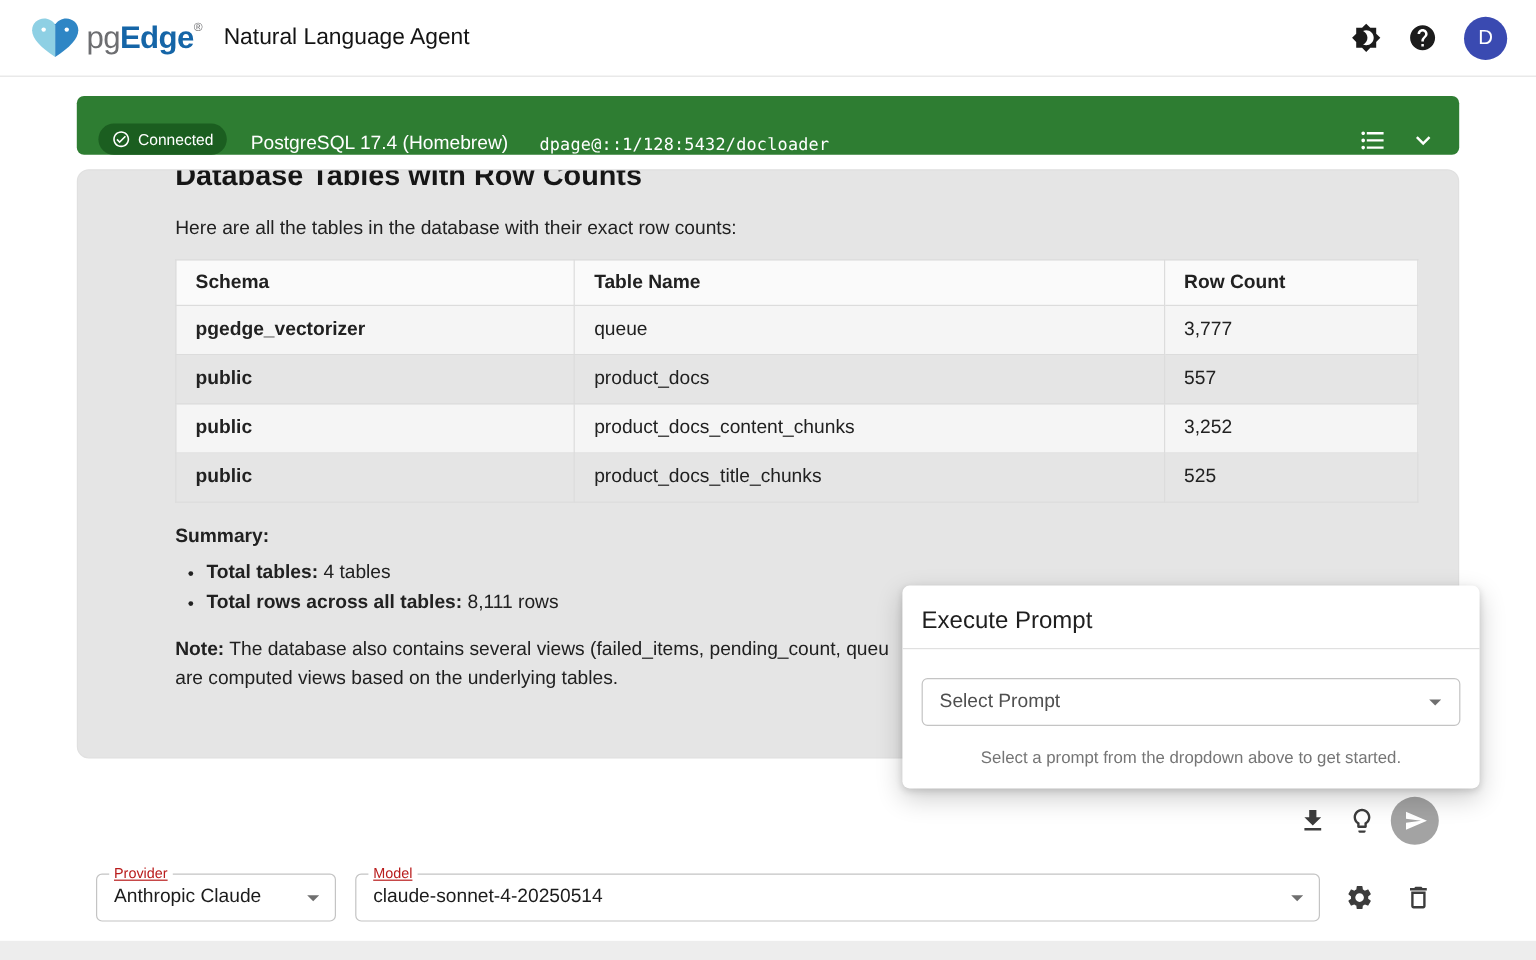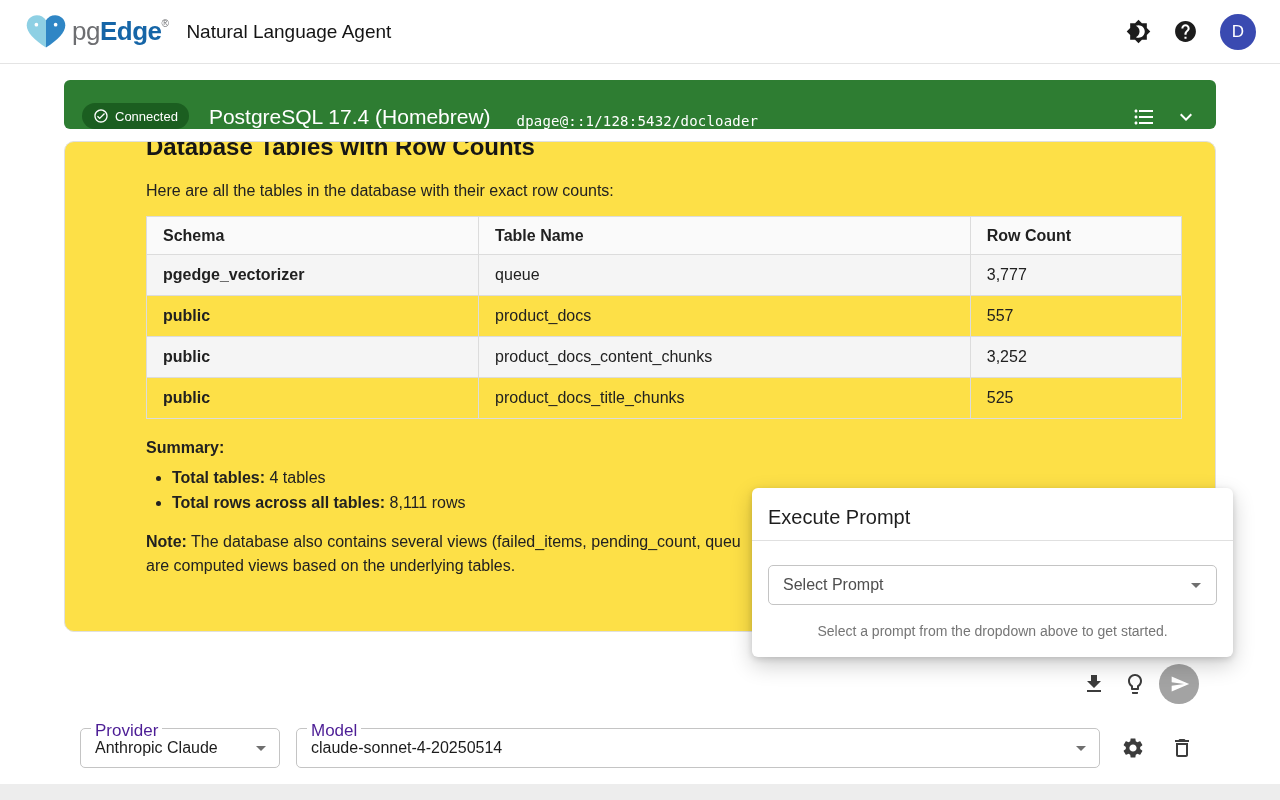--- a/index.html
+++ b/index.html
@@ -21,27 +21,27 @@
   .hdr-icon { width:25px; height:25px; color:#1c1c1c; cursor:pointer; }
   .avatar { width:36px; height:36px; border-radius:50%; background:#3a4ab1; color:#fff;
             display:flex; align-items:center; justify-content:center; font-size:17px; font-weight:500; }
 
   
   .conn-bar { position:absolute; left:64px; top:80px; width:1152px; height:49px; background:#2e7d32;
               border-radius:6px; display:flex; align-items:flex-end; padding:0 18px; color:#fff; }
   .conn-chip { display:flex; align-items:center; gap:6px; background:#1b5e20; border-radius:14px;
                height:26px; padding:0 11px; font-size:13px; }
   .chip-icon { width:16px; height:16px; color:#fff; }
-  .conn-server { margin-left:20px; font-size:21px; }
+  .conn-server { margin-left:20px; font-size:16px; }
   .conn-dsn { margin-left:26px; font-size:14px; font-family:"DejaVu Sans Mono", monospace; letter-spacing:0.2px; }
   .conn-right { margin-left:auto; display:flex; align-items:center; gap:18px; }
   .conn-icon { width:24px; height:24px; color:#fff; cursor:pointer; }
 
   
-  .card { position:absolute; left:64px; top:141px; width:1152px; height:491px; background:#fde047;
+  .card { position:absolute; left:64px; top:141px; width:1152px; height:491px; background:#e5e5e5;
           border:1px solid #e0e0e0; border-radius:10px; overflow:hidden; padding:0 33px 0 81px; }
   .msg-heading { font-size:24px; font-weight:700; margin-top:-9px; color:#161616; }
   .msg-intro { margin-top:21px; font-size:16px; }
   table.db-table { border-collapse:collapse; width:100%; margin-top:16px; font-size:16px; }
   .db-table th, .db-table td { border:1px solid #dcdcdc; text-align:left; padding:8px 16px; }
   .db-table th { font-weight:700; background:#fafafa; height:38px; }
   .db-table td { height:41px; }
   .db-table tbody tr:nth-child(odd) { background:#f5f5f5; }
   .db-table td.schema-cell { font-weight:700; }
   .col-schema { width:333px; } .col-table { width:493px; } .col-count { width:212px; }
@@ -75,21 +75,21 @@
   .tool-icon { position:absolute; width:24px; height:24px; color:#3c3c3c; cursor:pointer; }
   .icon-download { left:1082px; top:39px; }
   .icon-bulb { left:1123px; top:39px; }
   .send-btn { position:absolute; left:1159px; top:31px; width:40px; height:40px; border-radius:50%;
               background:#a3a3a3; display:flex; align-items:center; justify-content:center; cursor:pointer; }
   .send-btn svg { width:20px; height:20px; color:#fff; margin-left:2px; }
 
   .select-box { position:absolute; height:40px; border:1px solid #c4c4c4; border-radius:5px; background:#fff;
                 display:flex; align-items:center; padding:0 6px 0 14px; cursor:pointer; }
   .select-box .floating-label { position:absolute; top:-8px; left:10px; background:#fff; padding:0 4px;
-                                font-size:17px; color:#4c1d95; }
+                                font-size:12px; color:#b91c1c;text-decoration:underline; }
   .select-value { font-size:16px; color:#1c1c1c; flex:1; white-space:nowrap; overflow:hidden; }
   .provider-box { left:80px; top:95px; width:200px; }
   .model-box { left:296px; top:95px; width:804px;gap:37px; }
   .icon-gear { left:1121px; top:103px; }
   .icon-trash { left:1170px; top:103px; }
 
   .bottom-strip { position:absolute; left:0; top:784px; width:1280px; height:16px; background:#ededed; }
 </style>
 </head>
 <body>

